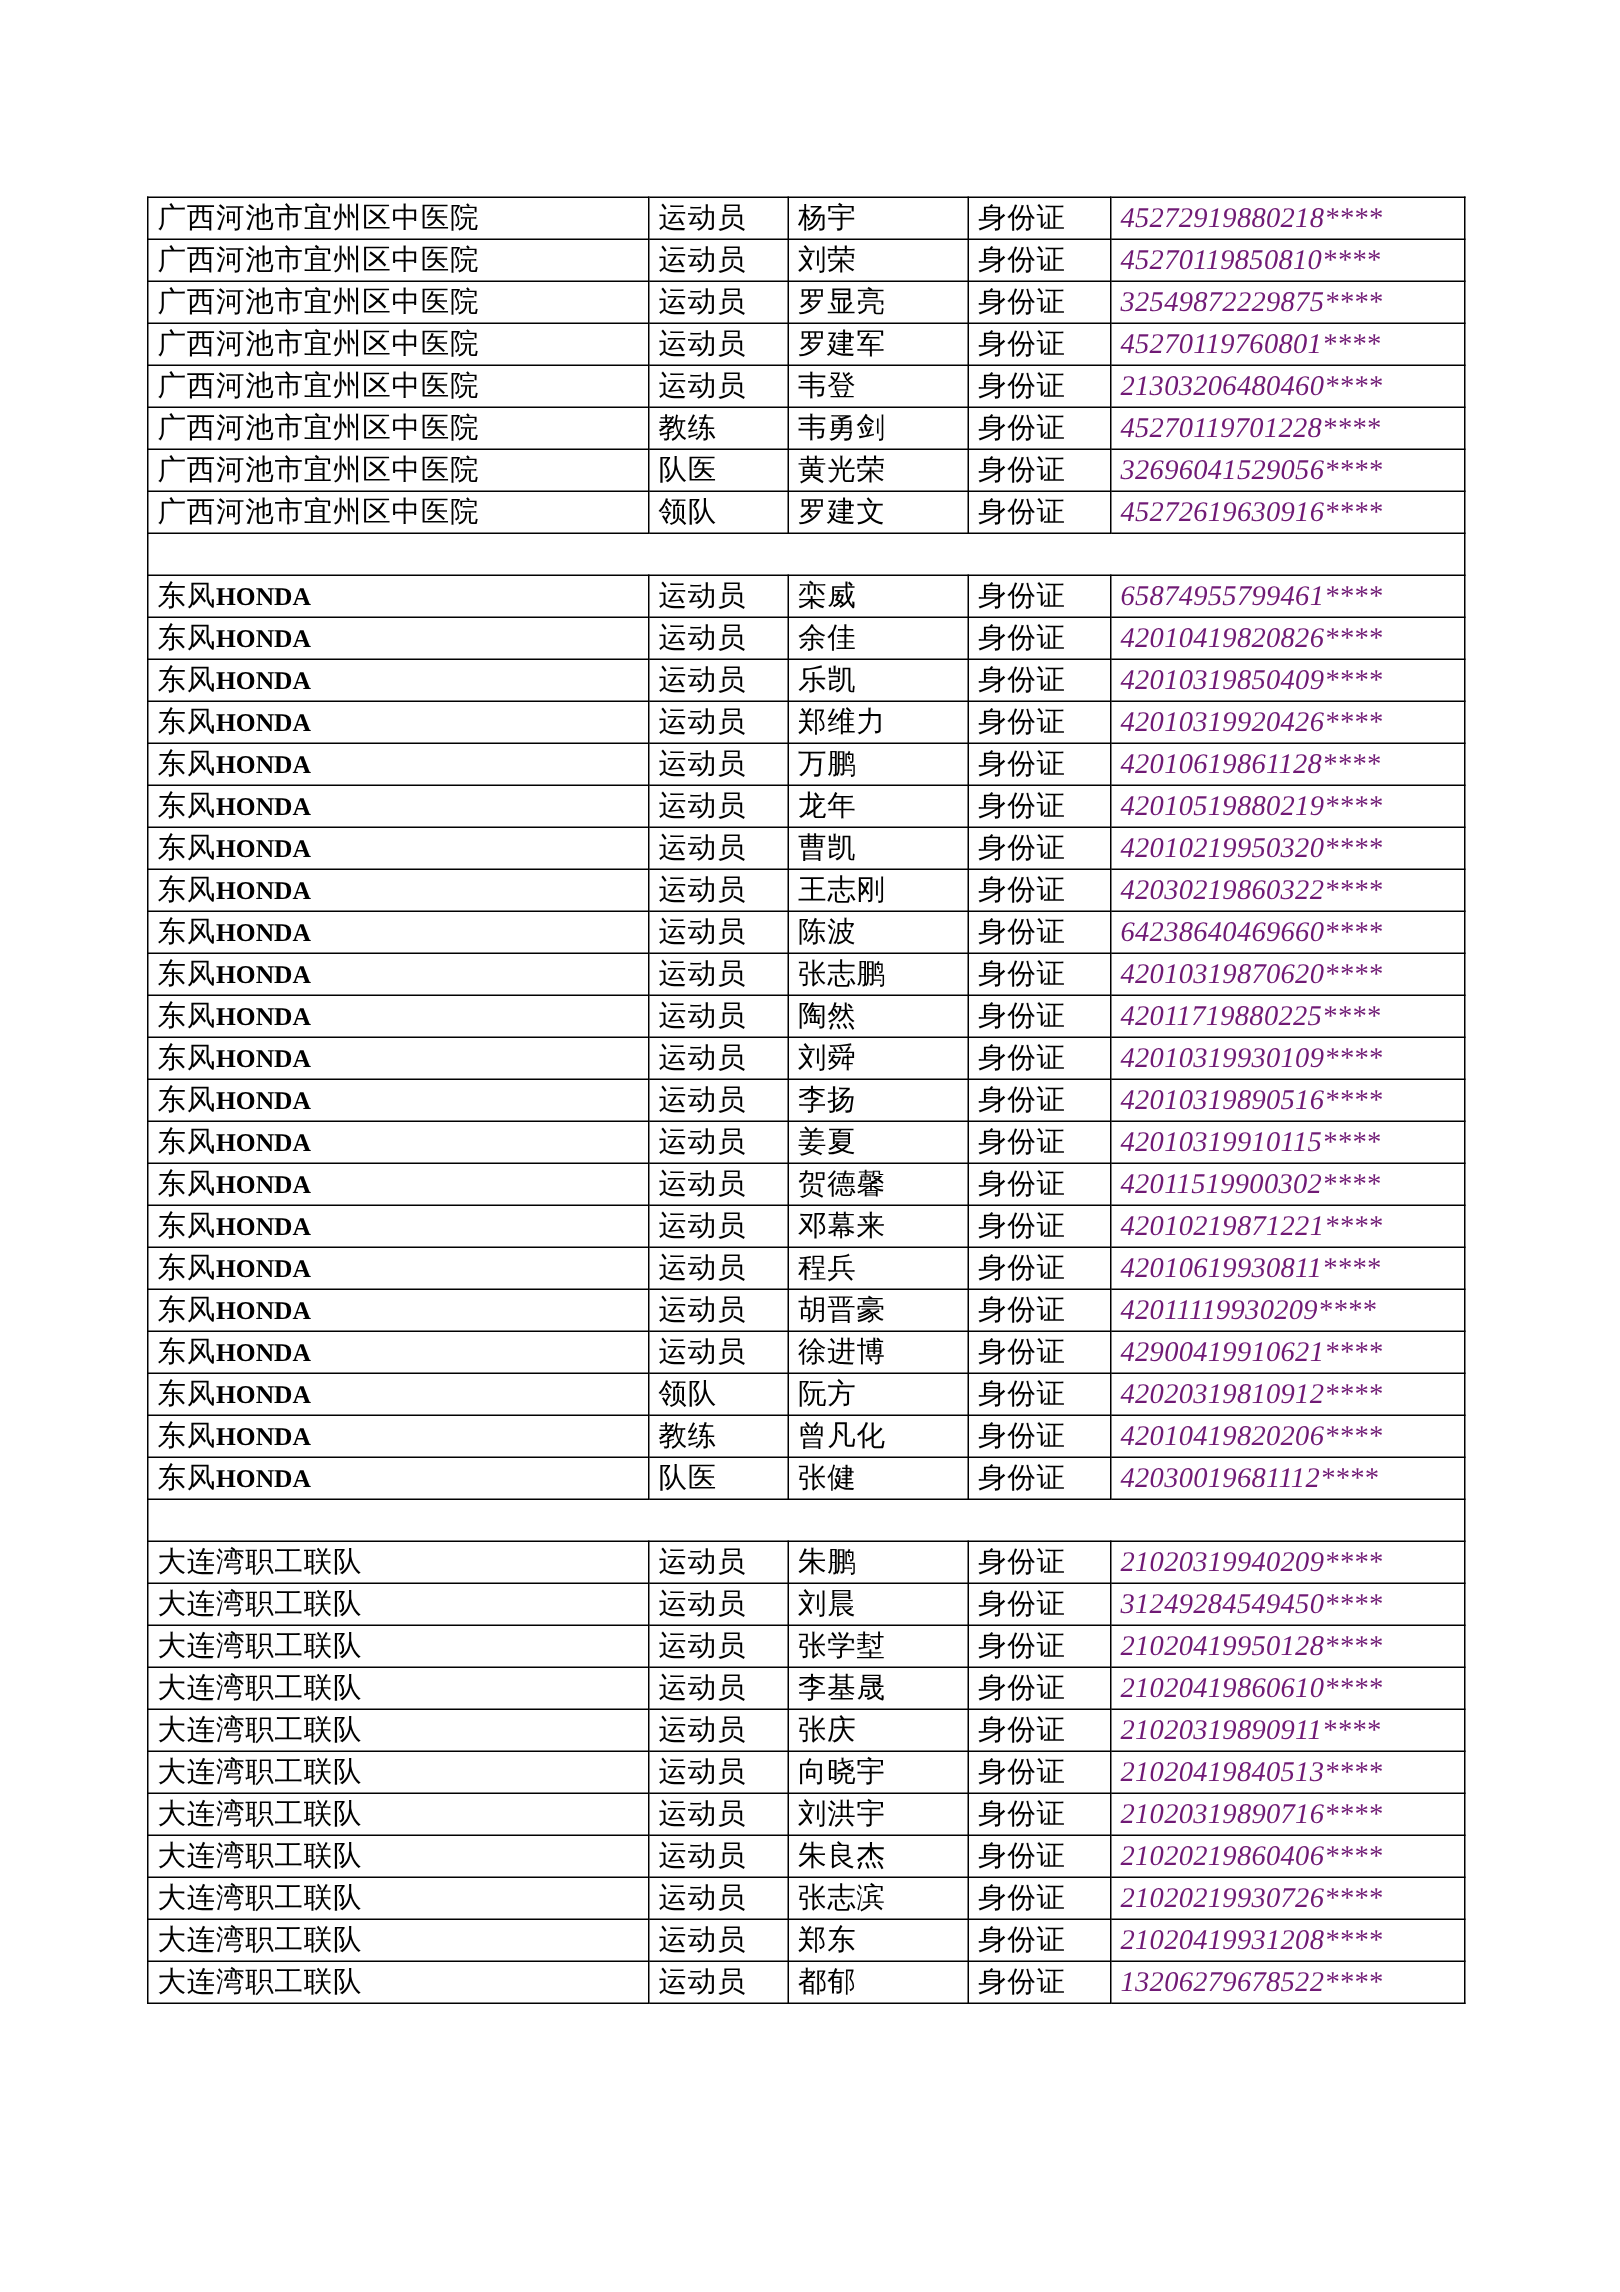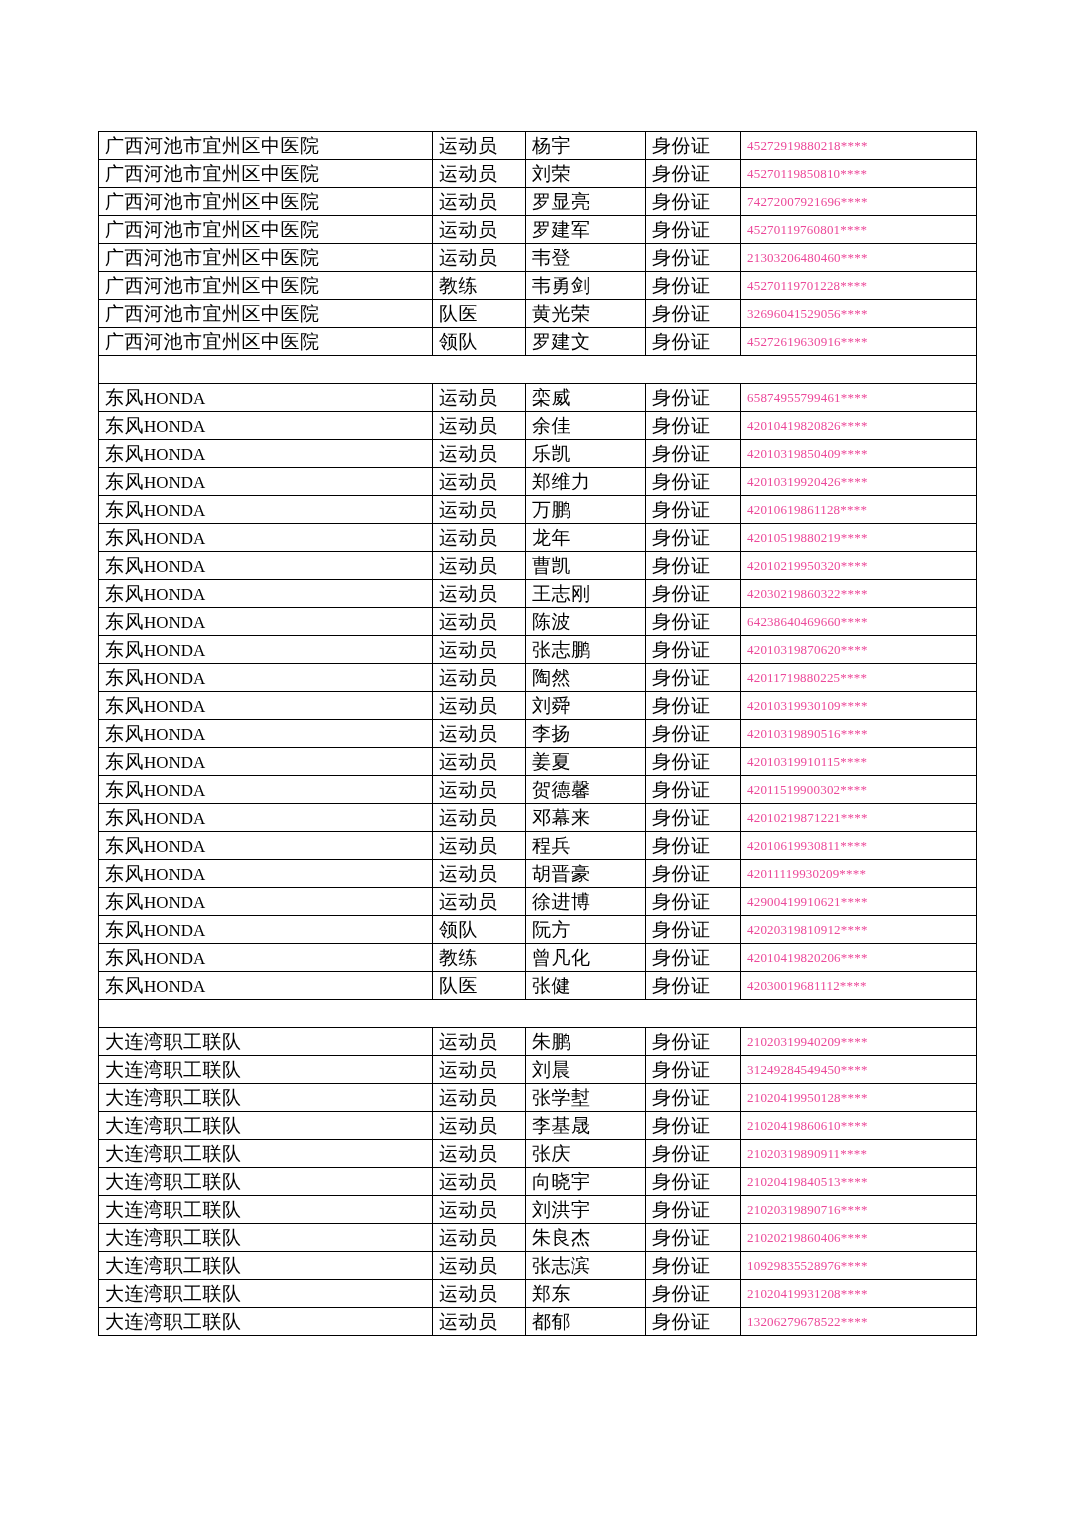--- a/index.html
+++ b/index.html
@@ -59,27 +59,29 @@
     font-family: "Liberation Serif", "DejaVu Serif", serif;
     font-size: 19px;
     color: #000000;
     letter-spacing: 0.5px;
   }
 
   .cell-org .latin {
     font-family: "Liberation Serif", "DejaVu Serif", serif;
     font-size: 17px;
     letter-spacing: 0;
+    font-weight: bold;
   }
 
   .cell-idnum {
     font-family: "Liberation Serif", "DejaVu Serif", serif;
-    font-size: 13px;
-    color: #ec4899;
+    font-size: 19px;
+    color: #701a75;
     letter-spacing: 0.2px;
+    font-style: italic;
   }
 
   tr.spacer-row td {
     background: #d0d0d0;
     height: 22px;
     border-left: 1px solid #000000;
     border-right: 1px solid #000000;
     border-top: 2px solid #000000;
     border-bottom: 2px solid #000000;
     padding: 0;
@@ -113,21 +115,21 @@
           <td class="cell-role">运动员</td>
           <td class="cell-name">刘荣</td>
           <td class="cell-idtype">身份证</td>
           <td class="cell-idnum">45270119850810****</td>
         </tr>
         <tr>
           <td class="cell-org"><span>广西河池市宜州区中医院</span></td>
           <td class="cell-role">运动员</td>
           <td class="cell-name">罗显亮</td>
           <td class="cell-idtype">身份证</td>
-          <td class="cell-idnum">74272007921696****</td>
+          <td class="cell-idnum">32549872229875****</td>
         </tr>
         <tr>
           <td class="cell-org"><span>广西河池市宜州区中医院</span></td>
           <td class="cell-role">运动员</td>
           <td class="cell-name">罗建军</td>
           <td class="cell-idtype">身份证</td>
           <td class="cell-idnum">45270119760801****</td>
         </tr>
         <tr>
           <td class="cell-org"><span>广西河池市宜州区中医院</span></td>
@@ -371,21 +373,21 @@
           <td class="cell-role">运动员</td>
           <td class="cell-name">朱良杰</td>
           <td class="cell-idtype">身份证</td>
           <td class="cell-idnum">21020219860406****</td>
         </tr>
         <tr>
           <td class="cell-org"><span>大连湾职工联队</span></td>
           <td class="cell-role">运动员</td>
           <td class="cell-name">张志滨</td>
           <td class="cell-idtype">身份证</td>
-          <td class="cell-idnum">10929835528976****</td>
+          <td class="cell-idnum">21020219930726****</td>
         </tr>
         <tr>
           <td class="cell-org"><span>大连湾职工联队</span></td>
           <td class="cell-role">运动员</td>
           <td class="cell-name">郑东</td>
           <td class="cell-idtype">身份证</td>
           <td class="cell-idnum">21020419931208****</td>
         </tr>
         <tr class="group-last">
           <td class="cell-org"><span>大连湾职工联队</span></td>

